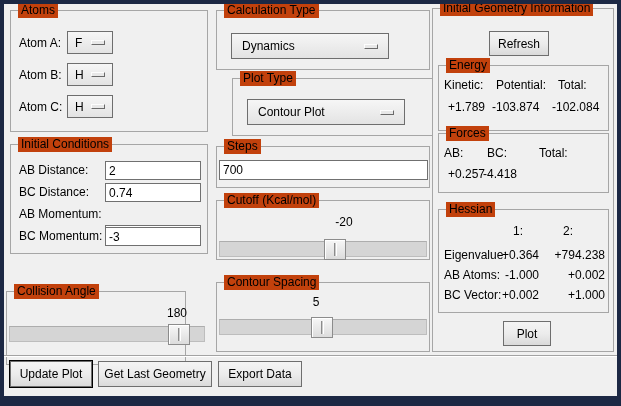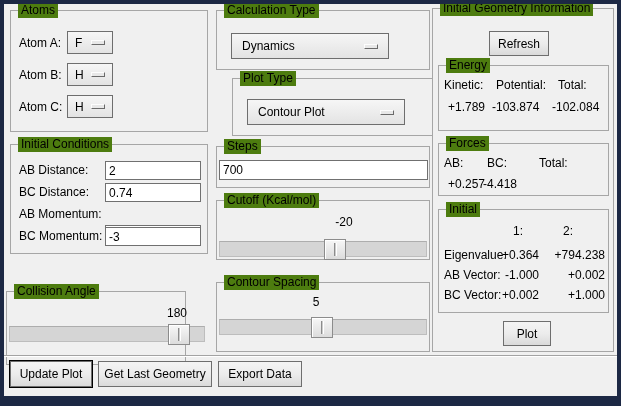--- a/index.html
+++ b/index.html
@@ -5,21 +5,21 @@
   * { margin:0; padding:0; box-sizing:border-box; }
   html,body { width:621px; height:406px; }
   body { font-family:"Liberation Sans", sans-serif; font-size:12px; color:#000; background:#fff; }
   .window {
     position:relative; width:621px; height:406px;
     background:#f0f0f0;
     border:4px solid #1c2844; border-bottom-width:10px;
     overflow:hidden;
   }
   .group { position:absolute; border:1px solid #a6a6a6; background:#f0f0f0; }
-  .gtitle { position:absolute; top:-8px; left:7px; background:#4d7c0f; padding:0 3px; line-height:15px; white-space:nowrap; }
+  .gtitle { position:absolute; top:-8px; left:7px; background:#c2410c; padding:0 3px; line-height:15px; white-space:nowrap; }
   .lbl, .val { position:absolute; line-height:14px; white-space:nowrap; }
   .center { text-align:center; }
   .right { text-align:right; }
 
   .optmenu {
     position:absolute; display:flex; align-items:center; justify-content:space-between;
     padding:0 7px; background:linear-gradient(180deg,#f6f6f6,#e3e3e3);
     border:1px solid #6e6e6e; cursor:default;
   }
   .optmenu .dash {
@@ -155,40 +155,40 @@
     <div class="group" style="left:5px;top:56px;width:171px;height:66px">
       <span class="gtitle">Energy</span>
       <span class="lbl" style="left:5px;top:12px">Kinetic:</span>
       <span class="lbl" style="left:57px;top:12px">Potential:</span>
       <span class="lbl" style="left:119px;top:12px">Total:</span>
       <span class="val" style="left:9px;top:34px">+1.789</span>
       <span class="val" style="left:53px;top:34px">-103.874</span>
       <span class="val" style="left:113px;top:34px">-102.084</span>
     </div>
 
-    <div class="group" style="left:5px;top:134px;width:171px;height:53px">
+    <div class="group" style="left:5px;top:124px;width:171px;height:60px">
       <span class="gtitle">Forces</span>
       <span class="lbl" style="left:5px;top:12px">AB:</span>
       <span class="lbl" style="left:48px;top:12px">BC:</span>
       <span class="lbl" style="left:100px;top:12px">Total:</span>
       <span class="val" style="left:9px;top:33px">+0.257</span>
       <span class="val" style="left:44px;top:33px">-4.418</span>
       <span class="val" style="left:100px;top:33px"></span>
     </div>
 
     <div class="group" style="left:5px;top:200px;width:171px;height:104px">
-      <span class="gtitle">Initial</span>
+      <span class="gtitle">Hessian</span>
       <span class="lbl" style="left:74px;top:14px">1:</span>
       <span class="lbl" style="left:124px;top:14px">2:</span>
 
       <span class="lbl" style="left:5px;top:38px">Eigenvalue:</span>
       <span class="val right" style="left:38px;top:38px;width:62px">+0.364</span>
       <span class="val right" style="left:102px;top:38px;width:64px">+794.238</span>
 
-      <span class="lbl" style="left:5px;top:58px">AB Vector:</span>
+      <span class="lbl" style="left:5px;top:58px">AB Atoms:</span>
       <span class="val right" style="left:38px;top:58px;width:62px">-1.000</span>
       <span class="val right" style="left:102px;top:58px;width:64px">+0.002</span>
 
       <span class="lbl" style="left:5px;top:78px">BC Vector:</span>
       <span class="val right" style="left:38px;top:78px;width:62px">+0.002</span>
       <span class="val right" style="left:102px;top:78px;width:64px">+1.000</span>
     </div>
 
     <div class="btn" style="left:70px;top:312px;width:48px;height:25px">Plot</div>
   </div>

